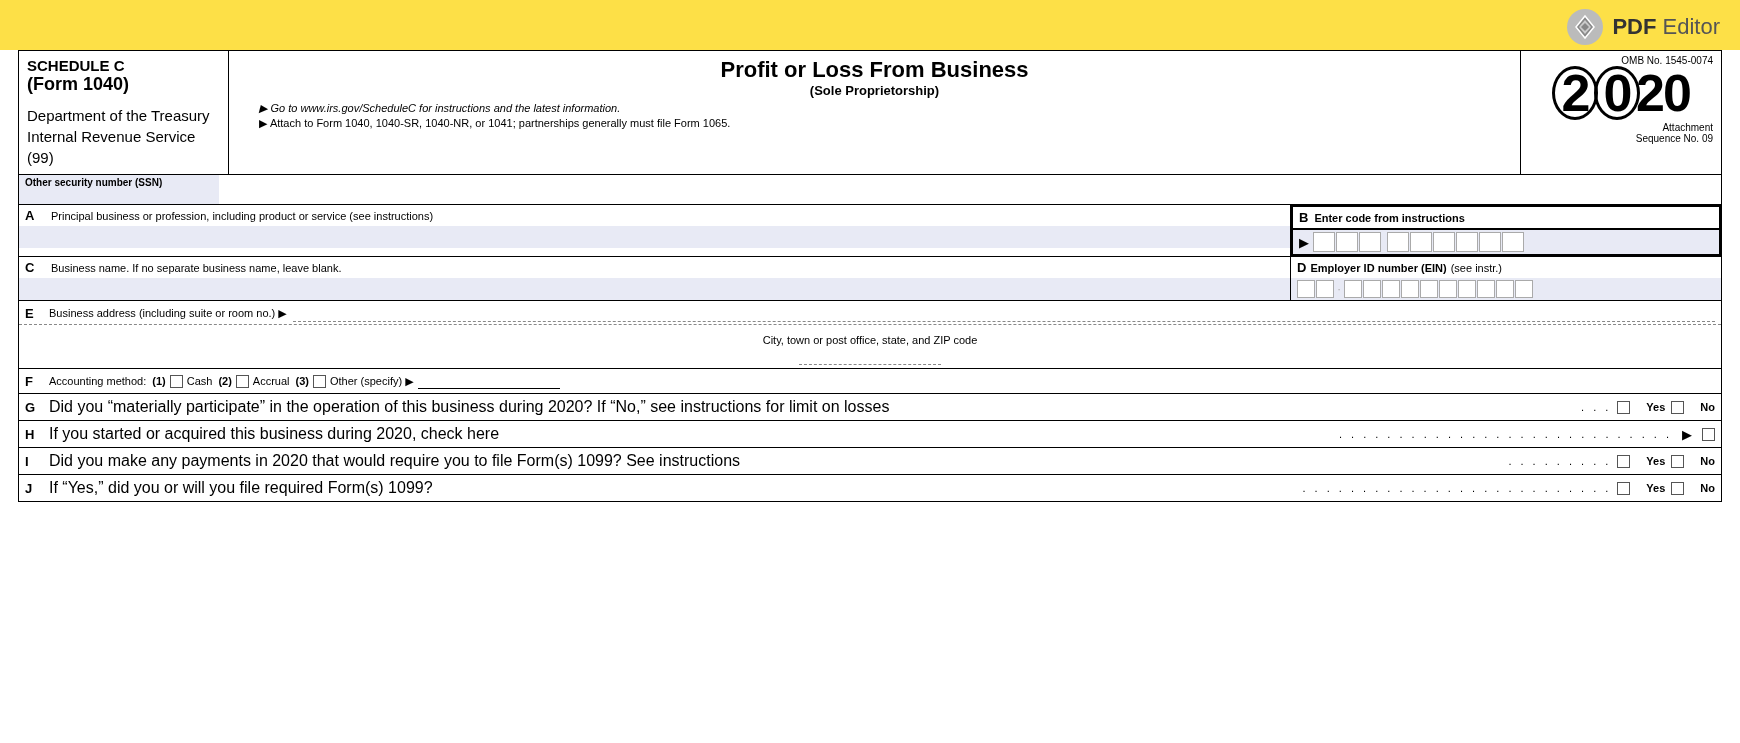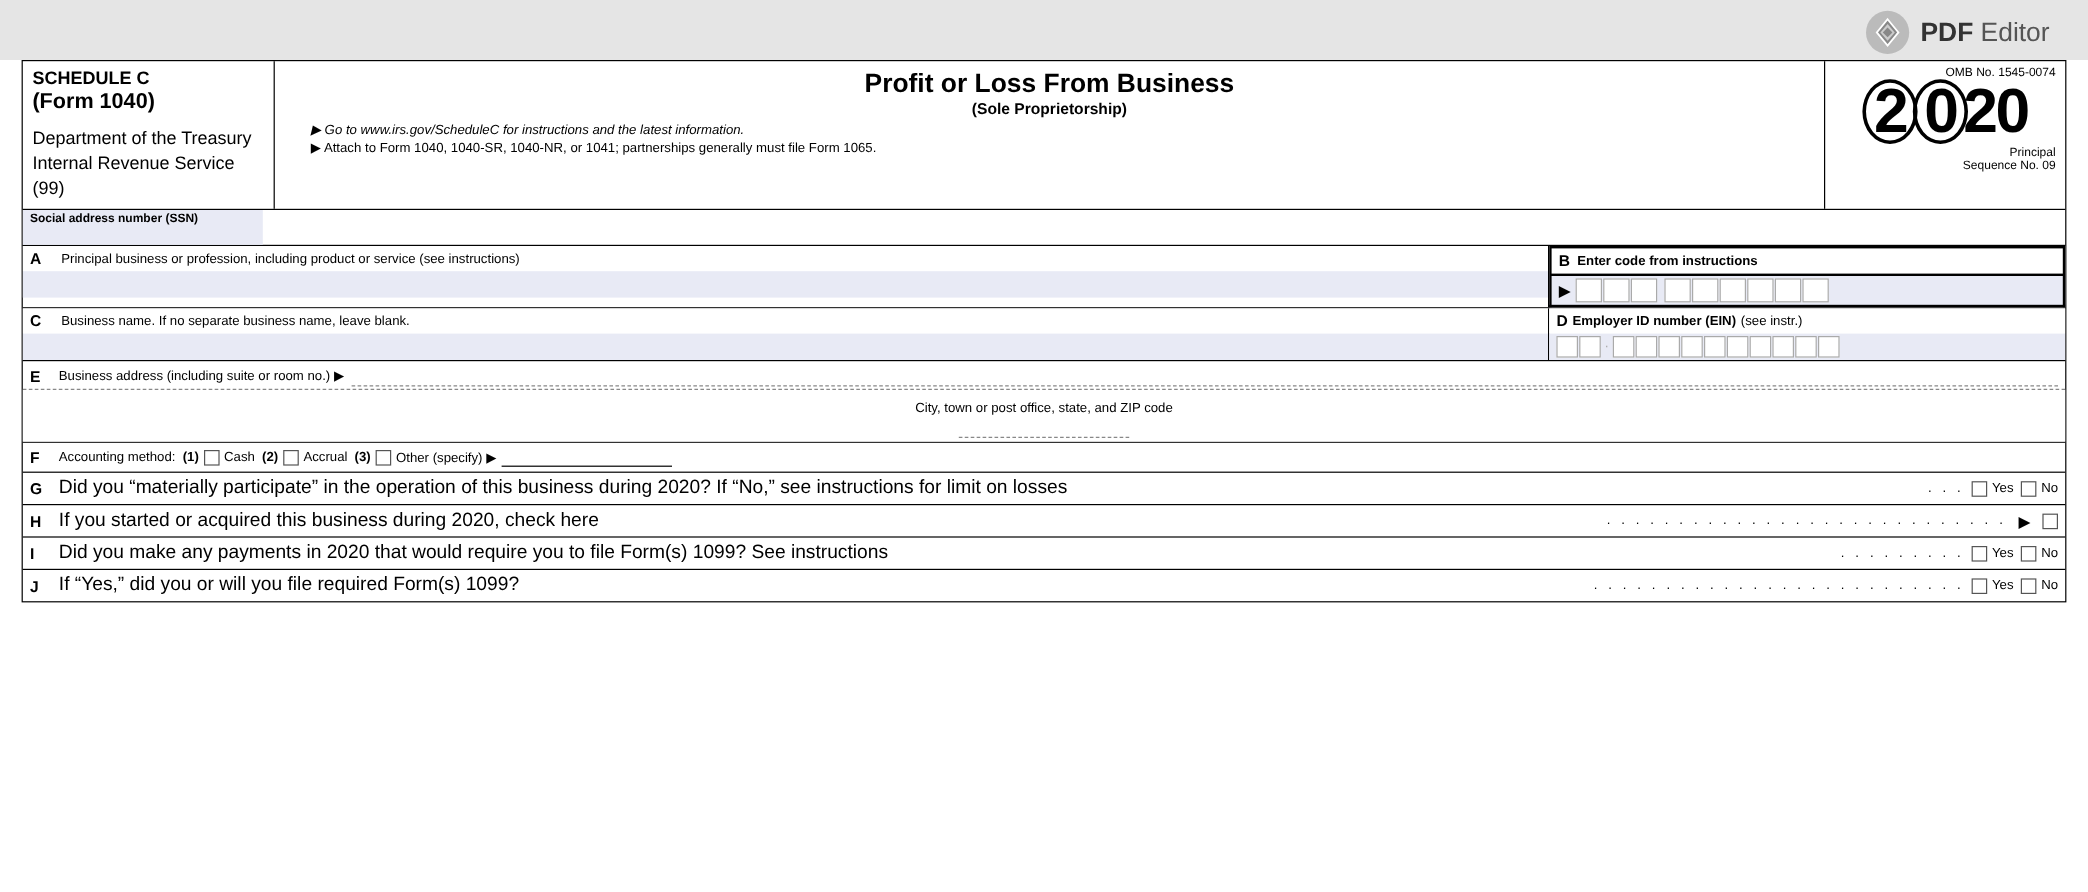--- a/index.html
+++ b/index.html
@@ -13,22 +13,22 @@
       width: 1740px;
       min-height: 743px;
       background: #fff;
       position: relative;
     }
     
     .pdf-editor-bar {
       display: flex;
       justify-content: flex-end;
       align-items: center;
-      padding: 8px 32px 4px 20px;
-      background: #e5e5e5;
+      padding: 8px 20px 4px 20px;
+      background: #fde047;
     }
     .pdf-editor-logo {
       display: flex;
       align-items: center;
       gap: 8px;
     }
     .pdf-logo-icon {
       width: 38px;
       height: 38px;
     }
@@ -342,22 +342,22 @@
     }
     .row-text { flex: 1; font-size: 16px; }
     .yes-no-group {
       display: flex;
       align-items: center;
       gap: 6px;
     }
     .yn-item {
       display: flex;
       align-items: center;
-      gap: 4px;
-      font-weight: normal;
+      gap: 16px;
+      font-weight: bold;
     }
     
     .row-h {
       border-bottom: 1px solid #000;
       padding: 4px 6px;
       display: flex;
       align-items: center;
       gap: 6px;
     }
     
@@ -414,29 +414,29 @@
           <div style="font-style:italic;">▶ Go to www.irs.gov/ScheduleC for instructions and the latest information.</div>
           <div style="margin-top:2px;">▶ Attach to Form 1040, 1040-SR, 1040-NR, or 1041; partnerships generally must file Form 1065.</div>
         </div>
       </div>
       <div class="header-right">
         <div class="omb-text">OMB No. 1545-0074</div>
         <div class="year-display">
           <span class="zero-outline">2</span><span class="zero-outline">0</span><span style="font-size:52px;font-weight:bold;">20</span>
         </div>
         <div class="attachment-text">
-          <div>Principal</div>
+          <div>Attachment</div>
           <div>Sequence No. 09</div>
         </div>
       </div>
     </div>
 
     <div class="name-ssn-row">
       <div class="ssn-field">
-        <div class="ssn-field-label">Social address number (SSN)</div>
+        <div class="ssn-field-label">Other security number (SSN)</div>
         <input type="text" style="width: 100%; border: none; background: transparent; font-size: 11px; margin-top: 2px; outline: none;">
       </div>
     </div>
 
     <div class="row-ab">
       <div class="field-a">
         <div class="field-a-label-row">
           <span class="row-letter">A</span>
           <span>Principal business or profession, including product or service (see instructions)</span>
         </div>

